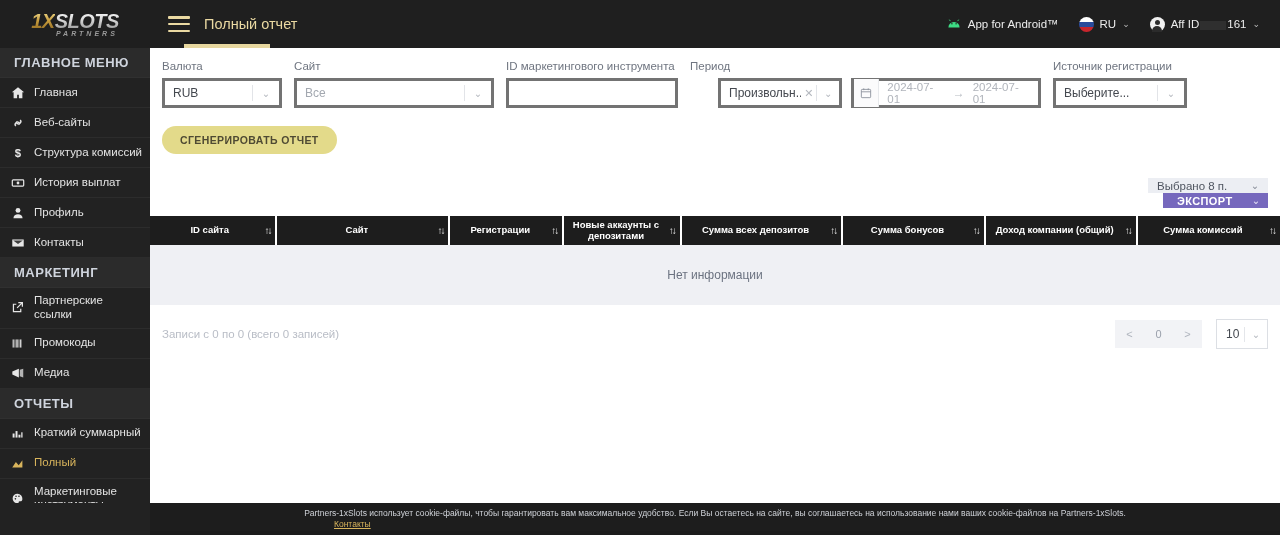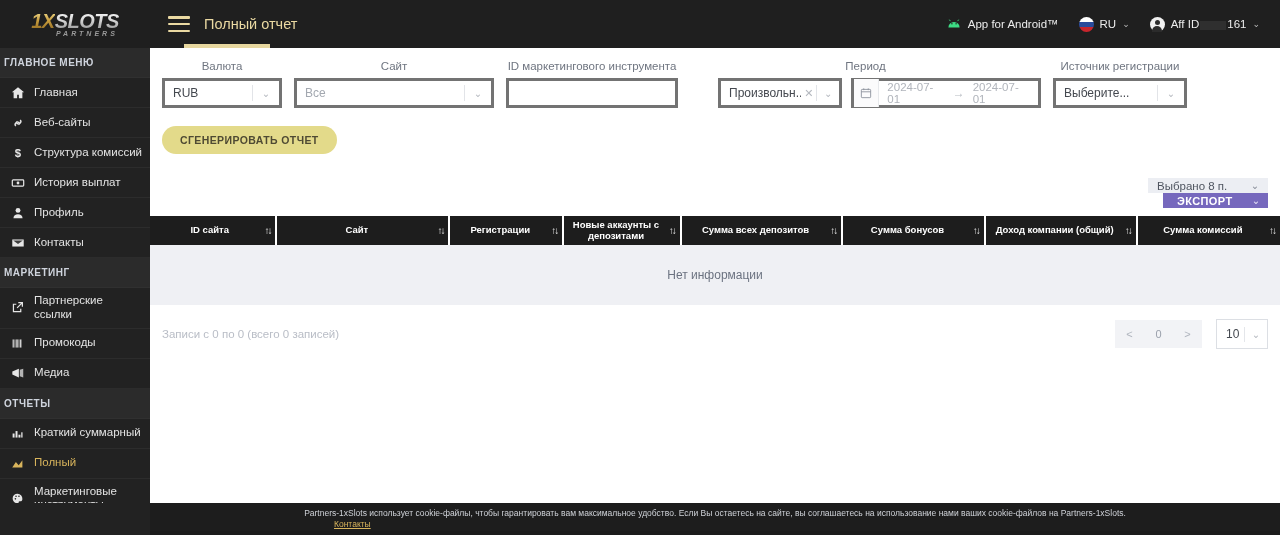--- a/index.html
+++ b/index.html
@@ -41,22 +41,22 @@
     color: transparent;
   }
   .logo .l3 {
     display: block;
     font-size: 7px; font-weight: bold; letter-spacing: 3px;
     color: #9a9a9a; text-align: right; margin-top: -1px; padding-right: 1px;
   }
   .side-head {
     height: 30px;
     display: flex; align-items: center;
-    padding-left: 4px;
-    font-size: 10px; font-weight: bold;
+    padding-left: 14px;
+    font-size: 13px; font-weight: bold;
     letter-spacing: 0.5px;
     color: #cfd4dd;
     text-transform: uppercase;
     background: #2b2b2b;
     border-bottom: 1px solid #303030;
   }
   .side-item {
     min-height: 30px;
     display: flex; align-items: center;
     padding: 6px 8px 6px 10px;
@@ -143,21 +143,20 @@
 
   
   .filters {
     display: flex; padding: 12px 12px 0 12px; gap: 12px;
     align-items: flex-start;
   }
   .fgroup { display: flex; flex-direction: column; }
   .flabel {
     font-size: 11.5px; color: #6f7580; margin-bottom: 6px;
     white-space: nowrap;
-    text-align: center;
   }
   .ctl {
     height: 30px;
     border: 3px solid #737373;
     background: #fff;
     display: flex; align-items: center;
     font-size: 12px; color: #44484f;
     cursor: pointer;
   }
   .ctl .val { padding: 0 8px; overflow: hidden; white-space: nowrap; }

